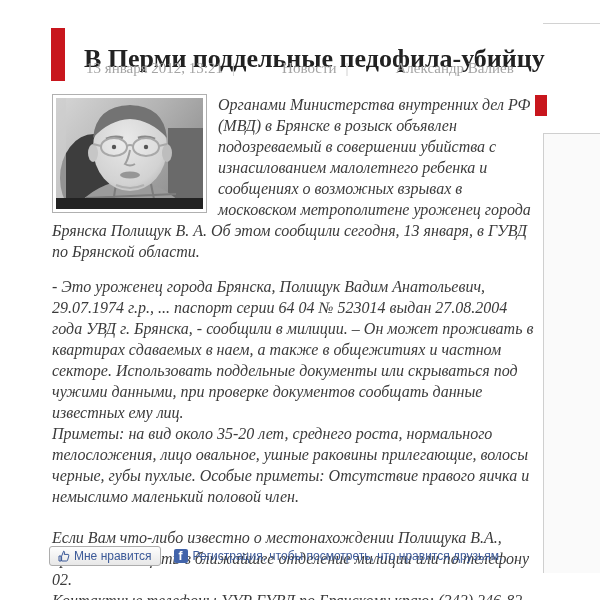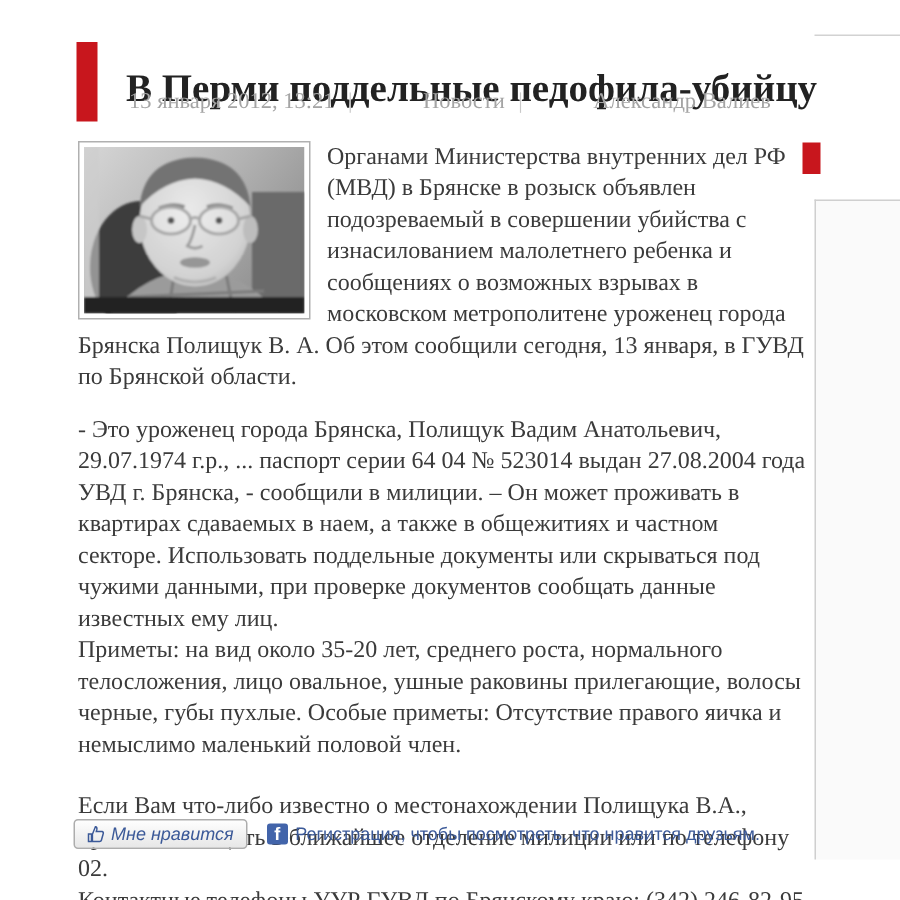--- a/index.html
+++ b/index.html
@@ -32,37 +32,36 @@
   .article{
     position:absolute;left:52px;top:94px;width:486px;
     font-size:16px;line-height:21px;color:#3b3b3b;
   }
   .photo-frame{
     float:left;margin:0 11px 5px 0;
     background:#fff;border:1px solid #b0b0b0;padding:3px;
     width:147px;height:111px;
   }
   .photo-frame svg{display:block;}
-  .article p{margin:0;}
+  .article p{margin:0;font-style:italic;}
   .article p.gap-small{margin-top:14px;}
   .article p.gap-large{margin-top:20px;}
   
   .fb-bar{
     position:absolute;left:49px;top:545px;height:22px;
     display:flex;align-items:center;
     font-family:"Liberation Sans","DejaVu Sans",sans-serif;font-size:12px;
   }
   .fb-like-btn{
     display:flex;align-items:center;gap:4px;
     height:20px;padding:0 8px;cursor:pointer;
     border:1px solid #adadad;border-radius:3px;
     background:linear-gradient(#fefefe,#e7e7e7);
     color:#3b5998;font-size:12px;
     font-family:"Liberation Sans","DejaVu Sans",sans-serif;
-    font-style:italic;
   }
   .fb-like-btn svg{display:block;}
   .fb-f-icon{
     width:14px;height:14px;margin-left:13px;margin-right:5px;
     background:#4264aa;border-radius:2px;color:#fff;
     font-weight:bold;font-size:12px;line-height:15px;text-align:center;
     font-family:"Liberation Sans","DejaVu Sans",sans-serif;
   }
   .fb-reg{color:#3b5998;text-decoration:none;text-align:center;}
 </style>

